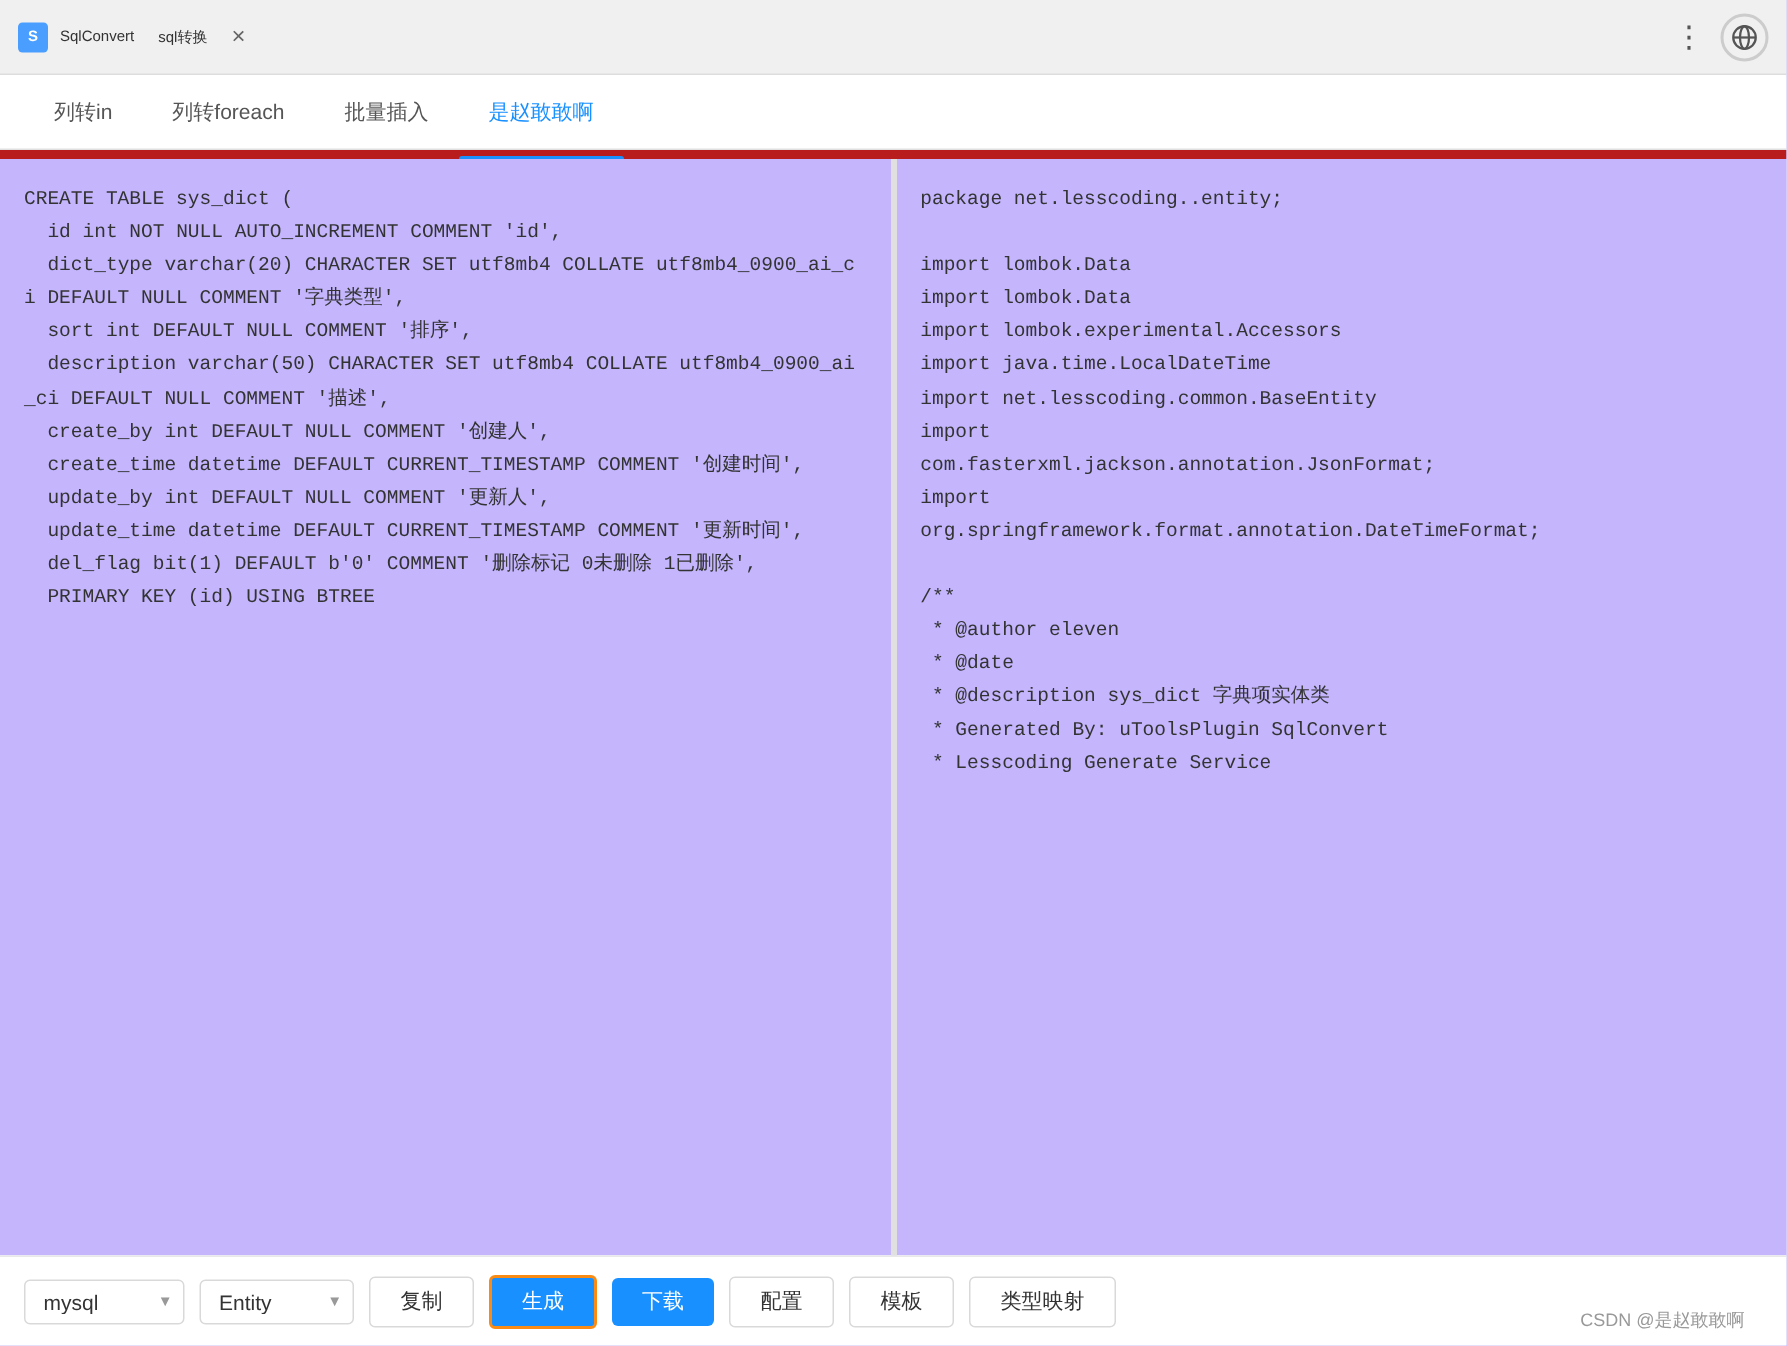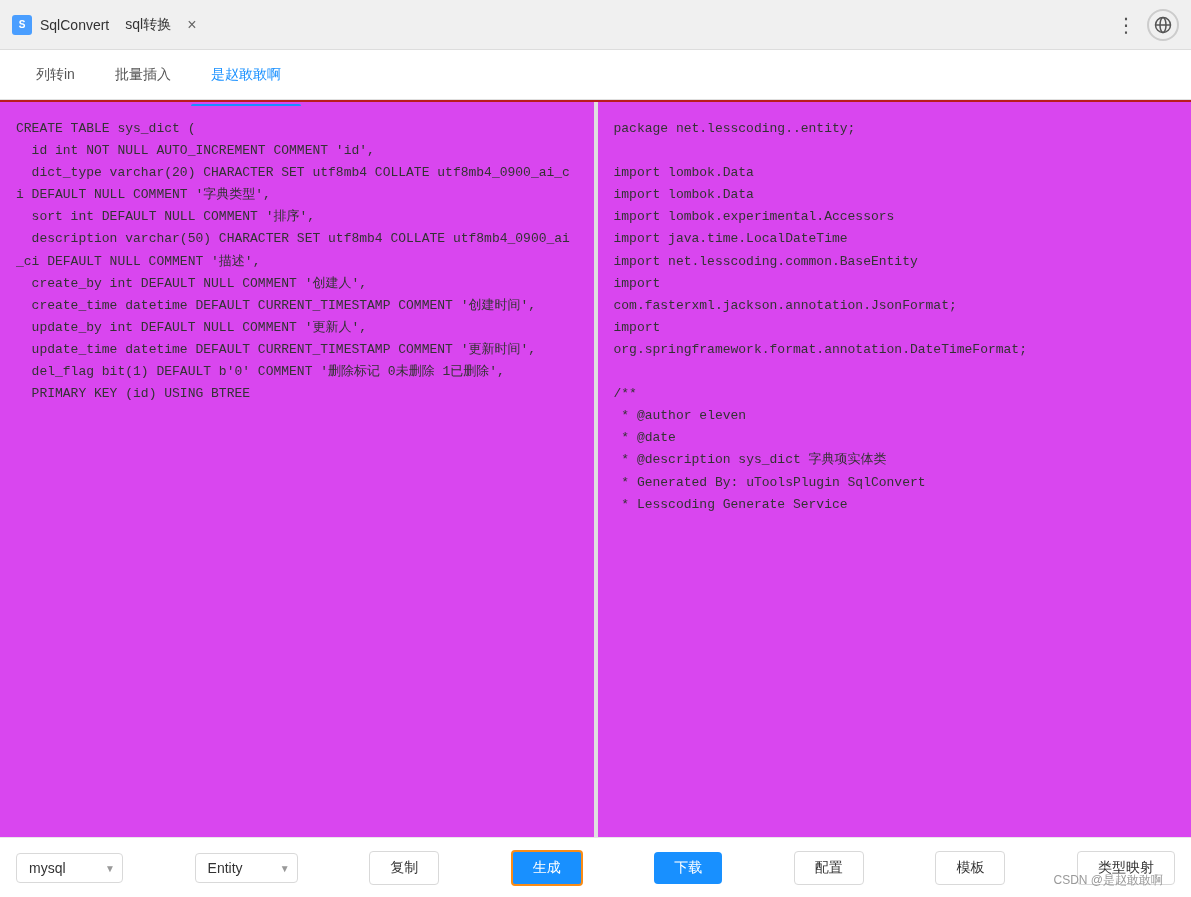--- a/index.html
+++ b/index.html
@@ -22,21 +22,21 @@
     }
     .tab-icon {
       width: 20px;
       height: 20px;
       background: #4a9eff;
       border-radius: 3px;
       display: flex; align-items: center; justify-content: center;
       color: white; font-size: 10px; font-weight: bold;
     }
     .tab-title {
-      font-size: 14px;
+      font-size: 10px;
       color: #333;
       font-weight: 500;
     }
     .tab-close {
       margin-left: 8px;
       cursor: pointer;
       color: #666;
       font-size: 16px;
       line-height: 1;
     }
@@ -90,22 +90,22 @@
       right: 0;
       height: 2px;
       background: #1890ff;
       border-radius: 2px 2px 0 0;
     }
 
     
     .main-content {
       display: flex;
       height: calc(897px - 50px - 50px - 60px);
-      background: #d946ef;
-      border-top: 2px solid #b91c1c;
+      background: #c4b5fd;
+      border-top: 6px solid #b91c1c;
     }
 
     
     .code-panel {
       flex: 1;
       overflow-y: auto;
       padding: 16px;
       font-family: 'Courier New', Consolas, monospace;
       font-size: 13px;
       line-height: 1.7;
@@ -131,21 +131,20 @@
 
     
     .bottom-toolbar {
       display: flex;
       align-items: center;
       padding: 10px 16px;
       background: white;
       border-top: 1px solid #e8e8e8;
       gap: 10px;
       height: 60px;
-      justify-content: space-between;
     }
     .select-wrapper {
       position: relative;
       display: flex;
       align-items: center;
     }
     .select-control {
       appearance: none;
       border: 1px solid #d9d9d9;
       border-radius: 4px;
@@ -218,20 +217,23 @@
         <ellipse cx="12" cy="12" rx="4" ry="10"></ellipse>
         <line x1="2" y1="12" x2="22" y2="12"></line>
       </svg>
     </div>
   </div>
 </div>
 
 <div class="nav-tabs">
   <div class="nav-tab">
     <span>列转in</span>
+  </div>
+  <div class="nav-tab">
+    <span>列转foreach</span>
   </div>
   <div class="nav-tab">
     <span>批量插入</span>
   </div>
   <div class="nav-tab active">
     <span>是赵敢敢啊</span>
   </div>
 </div>
 
 <div class="main-content">

